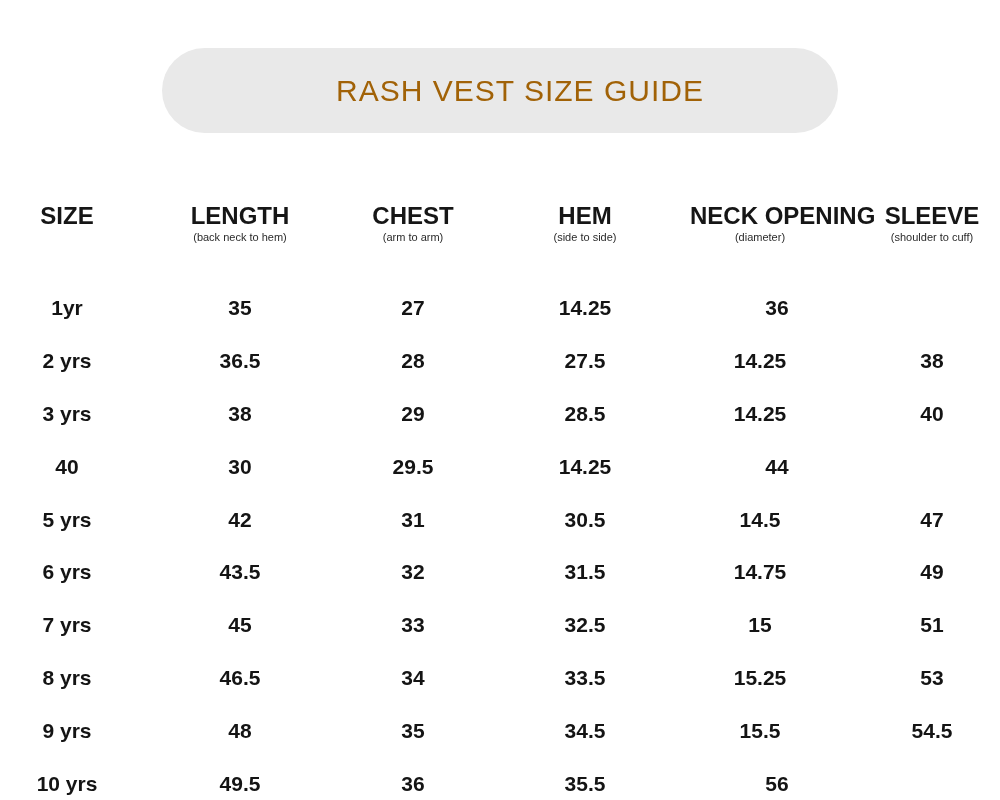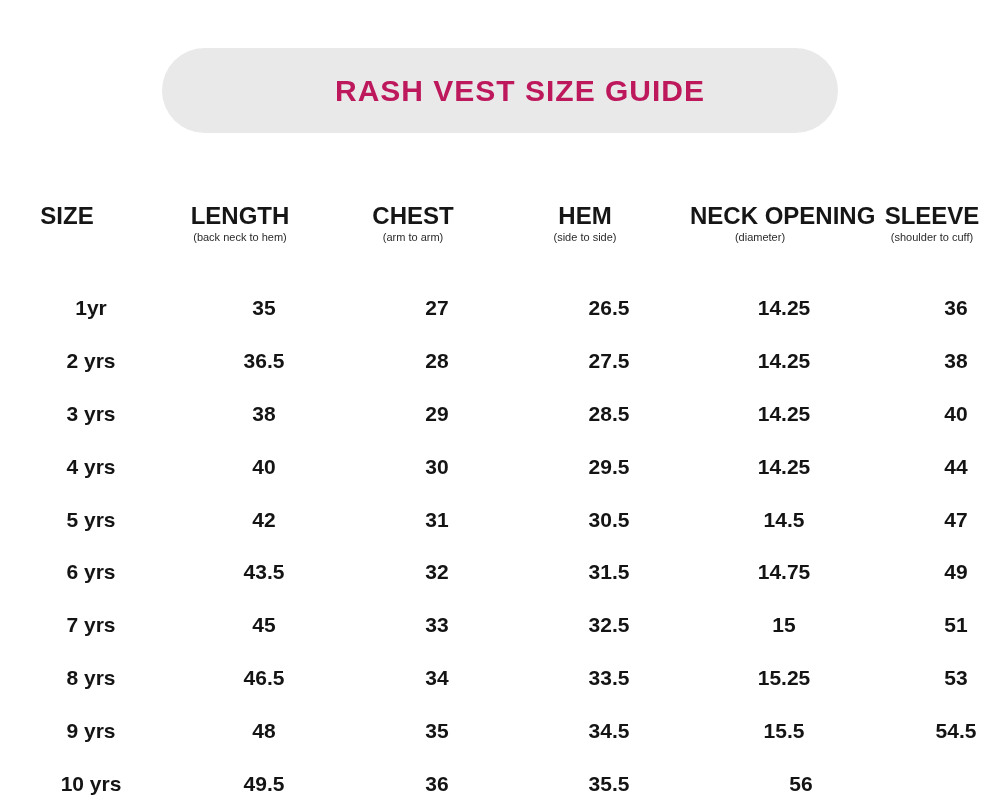--- a/index.html
+++ b/index.html
@@ -24,23 +24,23 @@
     width: 676px;
     height: 85px;
     background: #e9e9e9;
     border-radius: 44px;
     display: flex;
     align-items: center;
     justify-content: center;
   }
   .title-pill span {
     font-size: 30px;
-    font-weight: bold;
+    font-weight: normal;
     letter-spacing: 1px;
-    color: #be185d;
+    color: #a16207;
     margin-left: 40px;
   }
   .size-table {
     position: absolute;
     top: 204px;
     left: 0;
     width: 1000px;
   }
   .header-row, .row {
     display: grid;
@@ -62,21 +62,20 @@
     line-height: 20px;
     color: #2a2a2a;
     white-space: nowrap;
   }
   .table-body {
     margin-top: 35px;
   }
   .row {
     height: 52.8px;
     align-items: center;
-    padding-left: 24px;
   }
   .cell {
     text-align: center;
     font-size: 21px;
     font-weight: bold;
     color: #141414;
     white-space: nowrap;
   }
   
   .col6 { transform: translateX(17px); }
@@ -114,42 +113,40 @@
         <div class="hcell col6">
           <div class="hmain">SLEEVE</div>
           <div class="hsub">(shoulder to cuff)</div>
         </div>
       </div>
     <div class="table-body" id="table-body">
         <div class="row">
           <div class="cell col1">1yr</div>
           <div class="cell col2">35</div>
           <div class="cell col3">27</div>
-          <div class="cell col4">26.5</div>
           <div class="cell col5">14.25</div>
           <div class="cell col6">36</div>
         </div>
         <div class="row">
           <div class="cell col1">2 yrs</div>
           <div class="cell col2">36.5</div>
           <div class="cell col3">28</div>
           <div class="cell col4">27.5</div>
           <div class="cell col5">14.25</div>
           <div class="cell col6">38</div>
         </div>
         <div class="row">
           <div class="cell col1">3 yrs</div>
           <div class="cell col2">38</div>
           <div class="cell col3">29</div>
           <div class="cell col4">28.5</div>
           <div class="cell col5">14.25</div>
           <div class="cell col6">40</div>
         </div>
         <div class="row">
-          <div class="cell col1">4 yrs</div>
           <div class="cell col2">40</div>
           <div class="cell col3">30</div>
           <div class="cell col4">29.5</div>
           <div class="cell col5">14.25</div>
           <div class="cell col6">44</div>
         </div>
         <div class="row">
           <div class="cell col1">5 yrs</div>
           <div class="cell col2">42</div>
           <div class="cell col3">31</div>

